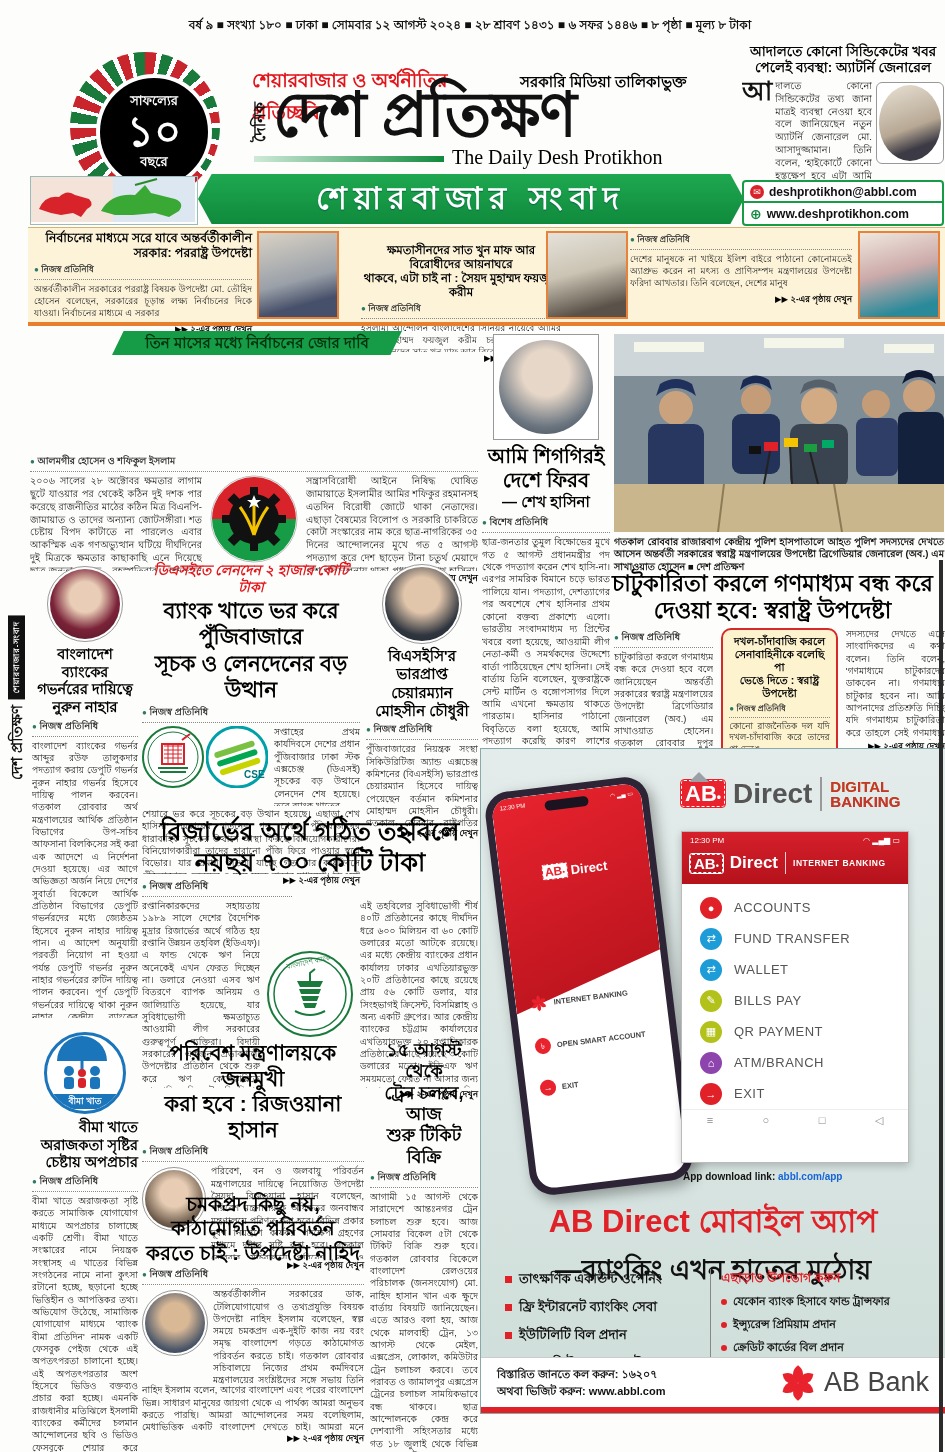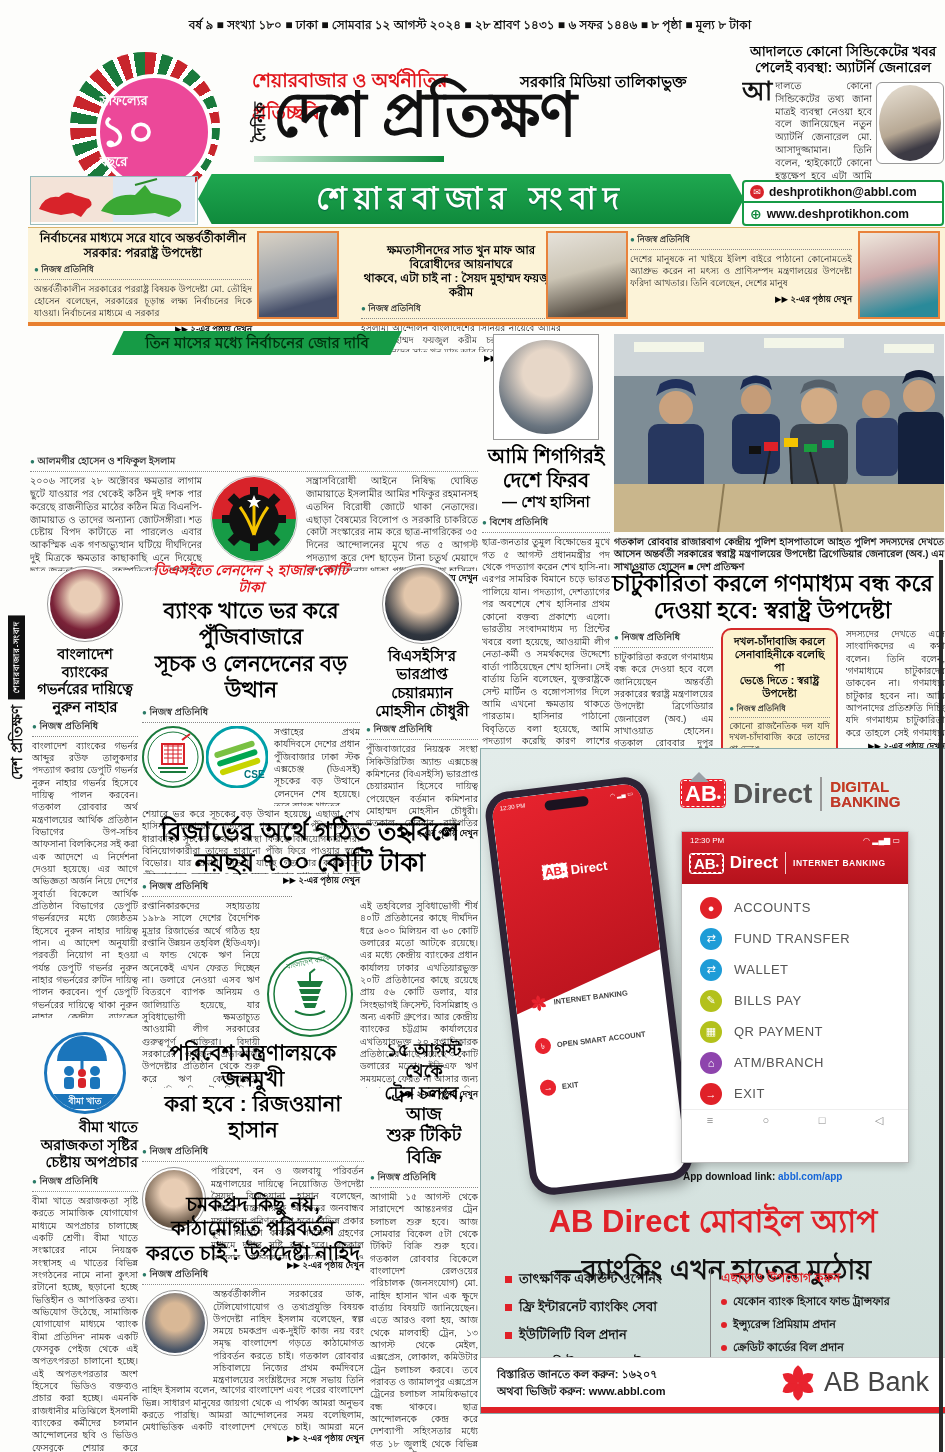--- a/index.html
+++ b/index.html
@@ -41,36 +41,37 @@
 </head>
 <body>
 
 <div id="page">
 
   <div class="abs" style="left:180px;top:16px;width:580px;text-align:center;font-size:12px;font-weight:bold;">বর্ষ ৯ ■ সংখ্যা ১৮০ ■ ঢাকা ■ সোমবার ১২ আগস্ট ২০২৪ ■ ২৮ শ্রাবণ ১৪৩১ ■ ৬ সফর ১৪৪৬ ■ ৮ পৃষ্ঠা ■ মূল্য ৮ টাকা</div>
 
   <div class="abs" style="left:60px;top:52px;width:170px;height:170px;">
     <div style="position:absolute;left:10px;top:0;width:150px;height:150px;border-radius:50%;
          background:repeating-conic-gradient(#c8252c 0 9deg,#fff 9deg 13deg,#1a7a3c 13deg 22deg,#fff 22deg 26deg);"></div>
-    <div style="position:absolute;left:36px;top:22px;width:108px;height:108px;border-radius:50%;background:#ec4899;border:4px solid #fff;
-         display:flex;flex-direction:column;align-items:flex-start;justify-content:center;color:#fff;font-weight:bold;">
+    <div style="position:absolute;left:36px;top:22px;width:108px;height:108px;border-radius:50%;background:#000000;border:4px solid #fff;
+         display:flex;flex-direction:column;align-items:center;justify-content:center;color:#fff;font-weight:bold;">
       <span style="font-size:13px;">সাফল্যের</span>
       <span style="font-size:42px;line-height:.95;">১০</span>
       <span style="font-size:13px;">বছরে</span>
     </div>
     <div style="position:absolute;left:4px;top:138px;width:70px;height:18px;background:#d8232a;transform:rotate(-22deg);border-radius:0 0 10px 10px;"></div>
   </div>
 
   <div class="abs" style="left:252px;top:66px;width:200px;font-size:19px;font-weight:bold;color:#e1151b;">শেয়ারবাজার ও অর্থনীতির প্রতিচ্ছবি</div>
   <div class="abs" style="left:520px;top:70px;width:220px;font-size:15px;font-weight:bold;color:#000;">সরকারি মিডিয়া তালিকাভুক্ত</div>
   <div class="abs" style="left:246px;top:84px;width:480px;display:flex;align-items:flex-start;">
     <span class="vtxt" style="font-size:16px;font-weight:bold;margin-top:18px;">দৈনিক</span>
     <span style="font-size:62px;font-weight:bold;line-height:1;letter-spacing:-1px;">দেশ প্রতিক্ষণ</span>
   </div>
   <div class="abs" style="left:254px;top:156px;width:190px;height:6px;background:linear-gradient(90deg,#cfe9d8,#0f8a3c);"></div>
+  <div class="abs" style="left:452px;top:146px;width:290px;font-family:'Liberation Serif','DejaVu Serif',serif;font-size:20px;color:#000;">The Daily Desh Protikhon</div>
 
   <div class="abs" style="left:742px;top:44px;width:202px;">
     <div class="hl" style="font-size:13.5px;">আদালতে কোনো সিন্ডিকেটের খবর পেলেই ব্যবস্থা: অ্যাটর্নি জেনারেল</div>
     <div style="margin-top:3px;overflow:hidden;">
       <div class="pframe circ" style="float:right;width:66px;height:80px;margin:2px 0 2px 4px;border-radius:6px;">
         <div class="photo circ" style="width:62px;height:76px;background:linear-gradient(160deg,#e9e2d6,#b7a894 55%,#3c3a44 78%);"></div>
       </div>
       <span style="float:left;font-size:26px;font-weight:bold;line-height:.9;margin-right:3px;">আ</span>
       <span class="bd" style="display:block;height:118px;">দালতে কোনো সিন্ডিকেটের তথ্য জানা মাত্রই ব্যবস্থা নেওয়া হবে বলে জানিয়েছেন নতুন অ্যাটর্নি জেনারেল মো. আসাদুজ্জামান। তিনি বলেন, 'হাইকোর্টে কোনো হস্তক্ষেপ হবে এটা আমি চিন্তাও করি। সিন্ডিকেট কেউ করে থাকলে আমাদের জানাবেন। জানানো মাত্রই ব্যবস্থা নেওয়া</span>
       <span class="more" style="font-size:9px;float:right;">▶▶ ২-এর পৃষ্ঠায় দেখুন</span>
@@ -96,21 +97,21 @@
       <path d="M70 34 q10 -18 34 -16 l10 -10 l6 8 l24 6 q10 4 4 12 l-10 6 l-14 -4 l-22 2 l-18 0 z" fill="#3aa834"></path>
       <line x1="104" y1="8" x2="126" y2="2" stroke="#2a8a2a" stroke-width="2"></line>
     </svg>
   </div>
 
   <div class="abs banner-green" style="left:198px;top:174px;width:546px;height:50px;font-size:31px;line-height:50px;">শেয়ারবাজার সংবাদ</div>
 
   <div class="abs ystrip" style="left:28px;top:227px;width:917px;height:95px;border-top:1px solid #d9b36a;"></div>
 
   <div class="abs" style="left:34px;top:231px;width:218px;">
-    <div class="hl" style="font-size:12.3px;">নির্বাচনের মাধ্যমে সরে যাবে অন্তর্বর্তীকালীন
+    <div class="hl" style="font-size:12.3px;text-align:right;">নির্বাচনের মাধ্যমে সরে যাবে অন্তর্বর্তীকালীন
 সরকার: পররাষ্ট্র উপদেষ্টা</div>
     <div class="byline" style="font-size:8.5px;"><span class="dot">●</span> <span>নিজস্ব প্রতিনিধি</span></div>
     <div class="bd" style="font-size:9px;height:40px;">অন্তর্বর্তীকালীন সরকারের পররাষ্ট্র বিষয়ক উপদেষ্টা মো. তৌহিদ হোসেন বলেছেন, সরকারের চূড়ান্ত লক্ষ্য নির্বাচনের দিকে যাওয়া। নির্বাচনের মাধ্যমে এ সরকার</div>
     <div class="more" style="font-size:8.5px;text-align:right;">▶▶ ২-এর পৃষ্ঠায় দেখুন</div>
   </div>
   <div class="abs oframe" style="left:257px;top:231px;width:78px;height:84px;">
     <div class="photo" style="width:100%;height:100%;background:linear-gradient(165deg,#d9d2c5,#9aa0a8 55%,#47506a 80%);"></div>
   </div>
 
   <div class="abs" style="left:361px;top:231px;width:200px;margin-top:12px;">

